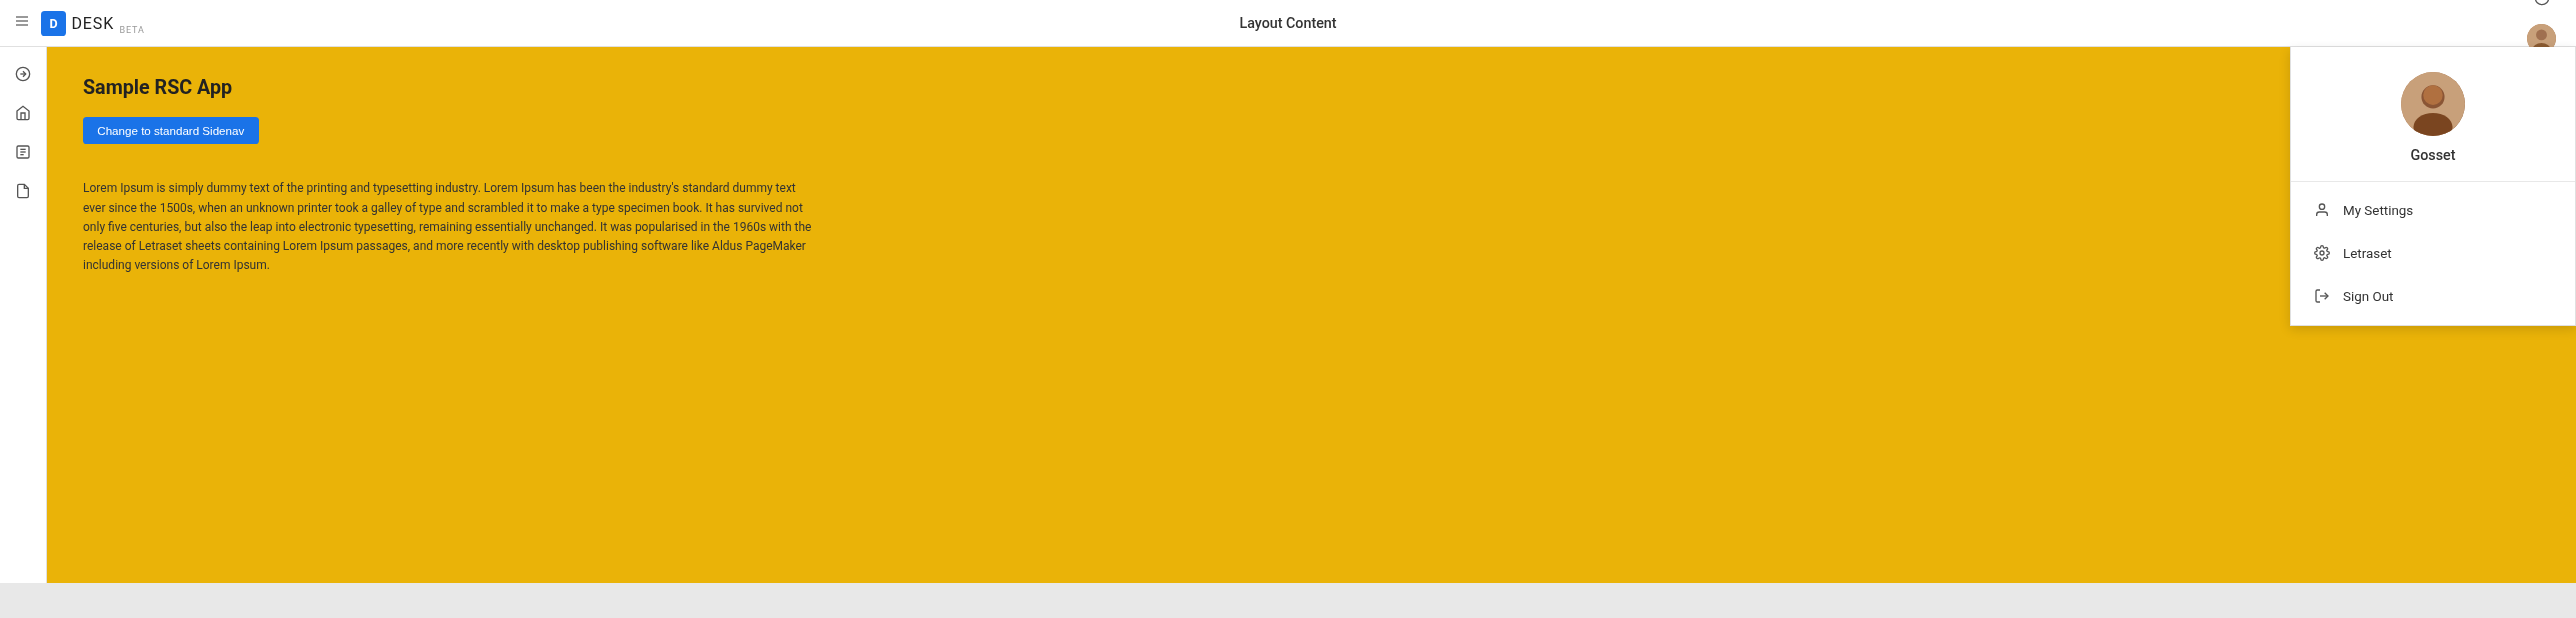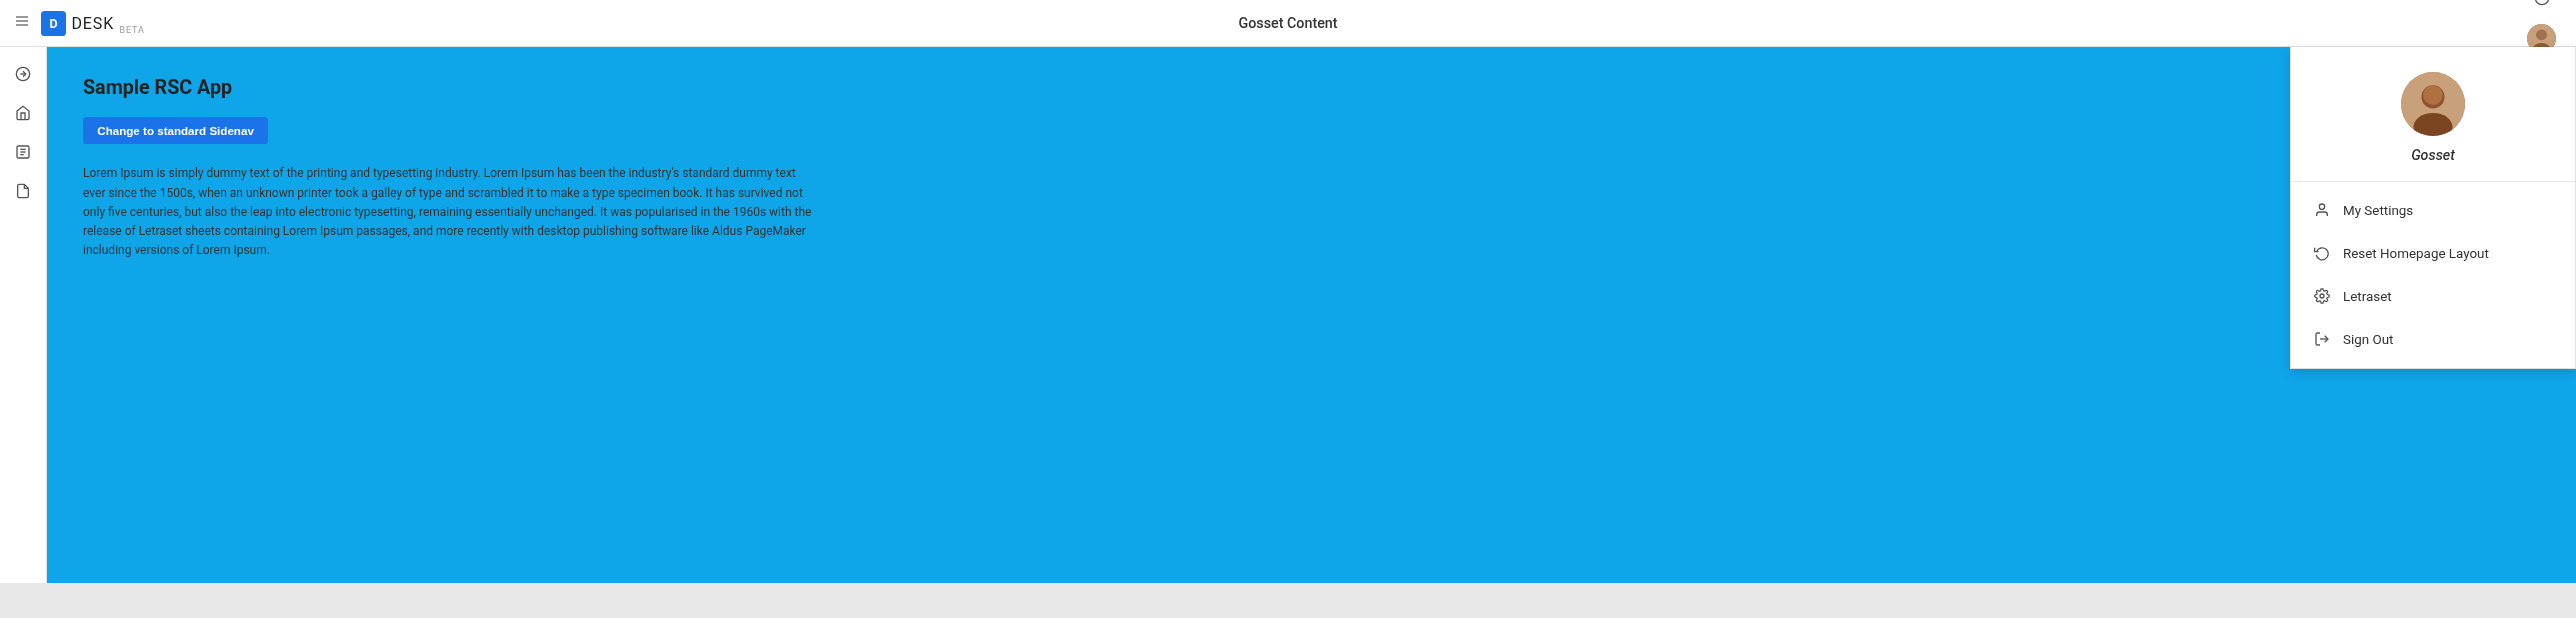--- a/index.html
+++ b/index.html
@@ -137,40 +137,40 @@
       align-items: center;
       justify-content: center;
       cursor: pointer;
       color: #555;
       font-size: 14.3px;
     }
 
     
     .main {
       flex: 1;
-      background: #0ea5e9;
+      background: #eab308;
       padding: 29px 36px;
       overflow-y: auto;
     }
     .main-title {
       font-size: 19.7px;
       font-weight: 700;
       color: #222;
       margin-bottom: 18px;
     }
     .change-btn {
       background: #1a73e8;
       color: #fff;
       border: none;
       border-radius: 3.6px;
       padding: 7.2px 14.3px;
       font-size: 11.6px;
       cursor: pointer;
-      margin-bottom: 20px;
-      font-weight: 700;
+      margin-bottom: 35px;
+      font-weight: 400;
     }
     .lorem-text {
       font-size: 12px;
       color: #333;
       line-height: 1.6;
       max-width: 733px;
     }
 
     
     .footer-bar {
@@ -209,21 +209,20 @@
       display: flex;
       align-items: center;
       justify-content: center;
       margin-bottom: 10.7px;
       overflow: hidden;
     }
     .dropdown-username {
       font-size: 14.3px;
       font-weight: 500;
       color: #333;
-      font-style: italic;
     }
     .dropdown-items {
       padding: 7.2px 0;
     }
     .dropdown-item {
       display: flex;
       align-items: center;
       gap: 12.5px;
       padding: 12.5px 21.5px;
       cursor: pointer;
@@ -266,21 +265,21 @@
           <line x1="3" y1="18" x2="21" y2="18"></line>
         </svg>
     </div>
     <div class="logo-box">
       <div class="logo-square">D</div>
       <span class="logo-text">DESK</span>
       <span class="logo-beta">BETA</span>
     </div>
   </div>
 
-  <div class="header-center">Gosset Content</div>
+  <div class="header-center">Layout Content</div>
 
   <div class="header-right">
     <div class="grid-icon">
       <svg width="16" height="16" viewBox="0 0 24 24" fill="#555">
           <rect x="3" y="3" width="5" height="5" rx="1"></rect>
           <rect x="10" y="3" width="5" height="5" rx="1"></rect>
           <rect x="17" y="3" width="5" height="5" rx="1"></rect>
           <rect x="3" y="10" width="5" height="5" rx="1"></rect>
           <rect x="10" y="10" width="5" height="5" rx="1"></rect>
           <rect x="17" y="10" width="5" height="5" rx="1"></rect>
@@ -370,29 +369,20 @@
     <div class="dropdown-item">
       <div class="dropdown-item-icon">
         <svg width="16" height="16" viewBox="0 0 24 24" fill="none" stroke="#555" stroke-width="2">
             <path d="M20 21v-2a4 4 0 0 0-4-4H8a4 4 0 0 0-4 4v2"></path>
             <circle cx="12" cy="7" r="4"></circle>
           </svg>
       </div>
       <span class="dropdown-item-label">My Settings</span>
     </div>
 
-    <div class="dropdown-item">
-      <div class="dropdown-item-icon">
-        <svg width="16" height="16" viewBox="0 0 24 24" fill="none" stroke="#555" stroke-width="2">
-            <polyline points="1 4 1 10 7 10"></polyline>
-            <path d="M3.51 15a9 9 0 1 0 .49-5.14"></path>
-          </svg>
-      </div>
-      <span class="dropdown-item-label">Reset Homepage Layout</span>
-    </div>
 
     <div class="dropdown-item">
       <div class="dropdown-item-icon">
         <svg width="16" height="16" viewBox="0 0 24 24" fill="none" stroke="#555" stroke-width="2">
             <circle cx="12" cy="12" r="3"></circle>
             <path d="M19.4 15a1.65 1.65 0 0 0 .33 1.82l.06.06a2 2 0 0 1-2.83 2.83l-.06-.06a1.65 1.65 0 0 0-1.82-.33 1.65 1.65 0 0 0-1 1.51V21a2 2 0 0 1-4 0v-.09A1.65 1.65 0 0 0 9 19.4a1.65 1.65 0 0 0-1.82.33l-.06.06a2 2 0 0 1-2.83-2.83l.06-.06A1.65 1.65 0 0 0 4.68 15a1.65 1.65 0 0 0-1.51-1H3a2 2 0 0 1 0-4h.09A1.65 1.65 0 0 0 4.6 9a1.65 1.65 0 0 0-.33-1.82l-.06-.06a2 2 0 0 1 2.83-2.83l.06.06A1.65 1.65 0 0 0 9 4.68a1.65 1.65 0 0 0 1-1.51V3a2 2 0 0 1 4 0v.09a1.65 1.65 0 0 0 1 1.51 1.65 1.65 0 0 0 1.82-.33l.06-.06a2 2 0 0 1 2.83 2.83l-.06.06A1.65 1.65 0 0 0 19.4 9a1.65 1.65 0 0 0 1.51 1H21a2 2 0 0 1 0 4h-.09a1.65 1.65 0 0 0-1.51 1z"></path>
           </svg>
       </div>
       <span class="dropdown-item-label">Letraset</span>
     </div>

